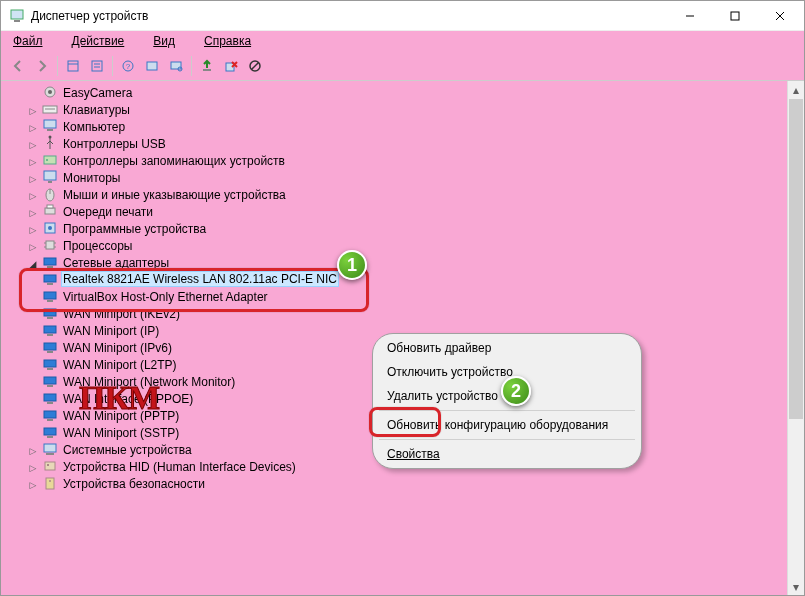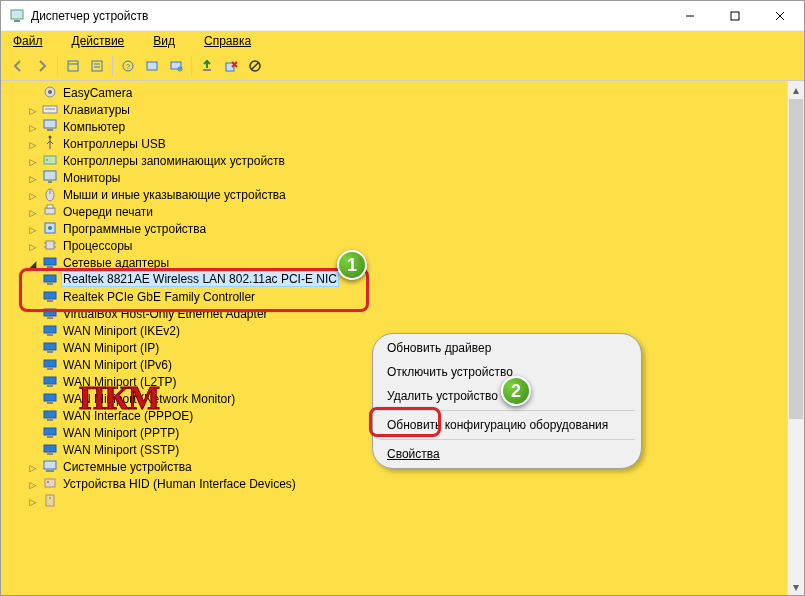--- a/index.html
+++ b/index.html
@@ -1,17 +1,17 @@
 <!DOCTYPE html>
 <html><head>
 <meta charset="utf-8">
 <style>
 * { box-sizing: border-box; margin: 0; padding: 0; }
 body { font-family: "Segoe UI", Tahoma, sans-serif; font-size: 12px; background: #fff; width: 805px; height: 596px; overflow: hidden; }
-.window { width: 805px; height: 596px; border: 1px solid #999; background: #fde047; display: flex; flex-direction: column; }
+.window { width: 805px; height: 596px; border: 1px solid #999; background: #f9a8d4; display: flex; flex-direction: column; }
 .titlebar { height: 30px; display: flex; align-items: center; padding: 0 2px; background: #fff; border-bottom: 1px solid #eee; }
 .titlebar .icon { width: 16px; height: 16px; margin: 0 6px; }
 .titlebar .title { flex: 1; font-size: 12px; }
 .winbtn { width: 45px; height: 29px; display: flex; align-items: center; justify-content: center; }
 .winbtn svg { width: 10px; height: 10px; }
 .menubar { height: 20px; display: flex; align-items: center; padding: 0 6px; gap: 17px; font-size: 12px; }
 .menubar span { padding: 2px 6px; }
 .menubar u { text-decoration: underline; }
 .toolbar { height: 30px; display: flex; align-items: center; padding: 2px 6px; gap: 2px; border-bottom: 1px solid #ccc; }
 .toolbar .tbtn { width: 22px; height: 22px; border: 1px solid transparent; display: flex; align-items: center; justify-content: center; }
@@ -284,30 +284,20 @@
             <span class="label">Realtek 8821AE Wireless LAN 802.11ac PCI-E NIC</span>
           </div>
           <div class="row d2">
             <span class="twisty none"></span>
             <span class="dicon">
               <svg width="16" height="16" viewBox="0 0 16 16">
                 <rect x="2" y="4" width="12" height="7" class="netico" stroke="#1a5aa8"></rect>
                 <rect x="5" y="12" width="6" height="2" fill="#888"></rect>
               </svg>
             </span>
-            <span class="label">Realtek PCIe GbE Family Controller</span>
-          </div>
-          <div class="row d2">
-            <span class="twisty none"></span>
-            <span class="dicon">
-              <svg width="16" height="16" viewBox="0 0 16 16">
-                <rect x="2" y="4" width="12" height="7" class="netico" stroke="#1a5aa8"></rect>
-                <rect x="5" y="12" width="6" height="2" fill="#888"></rect>
-              </svg>
-            </span>
             <span class="label">VirtualBox Host-Only Ethernet Adapter</span>
           </div>
           <div class="row d2">
             <span class="twisty none"></span>
             <span class="dicon">
               <svg width="16" height="16" viewBox="0 0 16 16">
                 <rect x="2" y="4" width="12" height="7" class="netico" stroke="#1a5aa8"></rect>
                 <rect x="5" y="12" width="6" height="2" fill="#888"></rect>
               </svg>
             </span>
@@ -408,20 +398,21 @@
         </div>
 
       <div class="row d1">
           <span class="twisty closed"></span>
           <span class="dicon">
             <svg width="16" height="16" viewBox="0 0 16 16">
               <rect x="4" y="3" width="8" height="11" fill="#e8d898" stroke="#a88"></rect>
               <circle cx="8" cy="6" r="1" fill="#a88"></circle>
             </svg>
           </span>
+          <span class="label">Устройства безопасности</span>
         </div>
 
     </div>
 
     <div class="scrollbar">
       <div class="arr up">▴</div>
       <div class="thumb"></div>
       <div class="arr dn">▾</div>
     </div>
 

